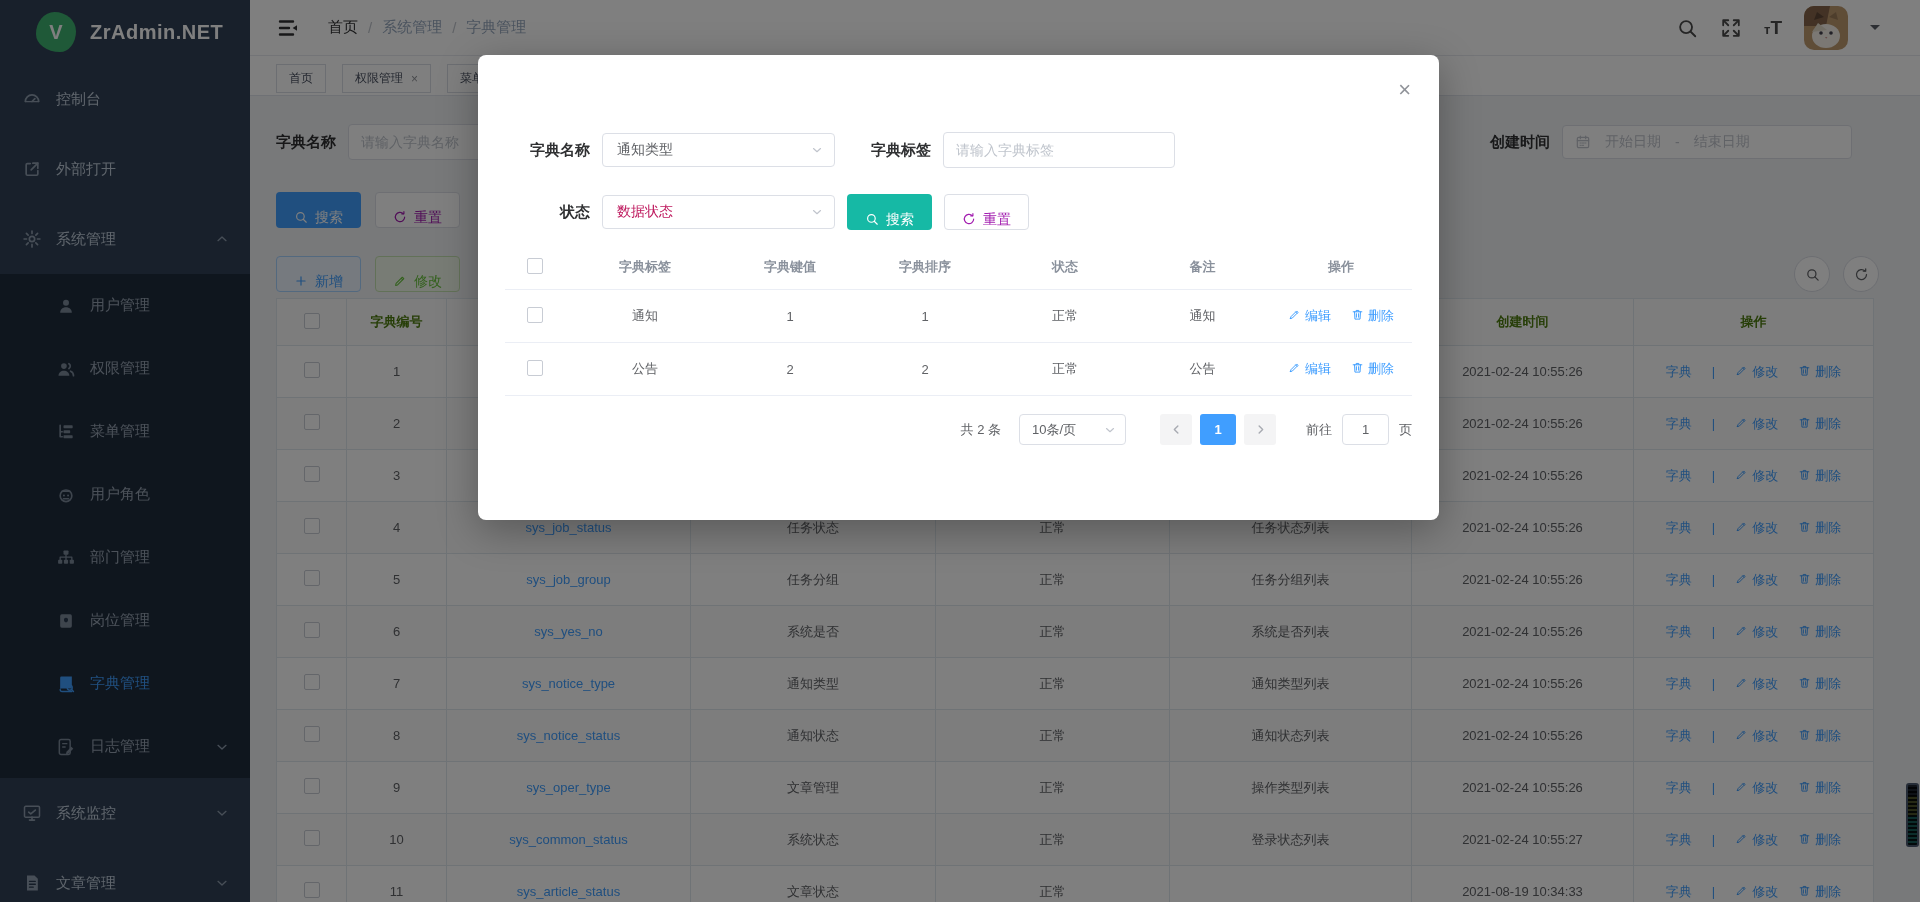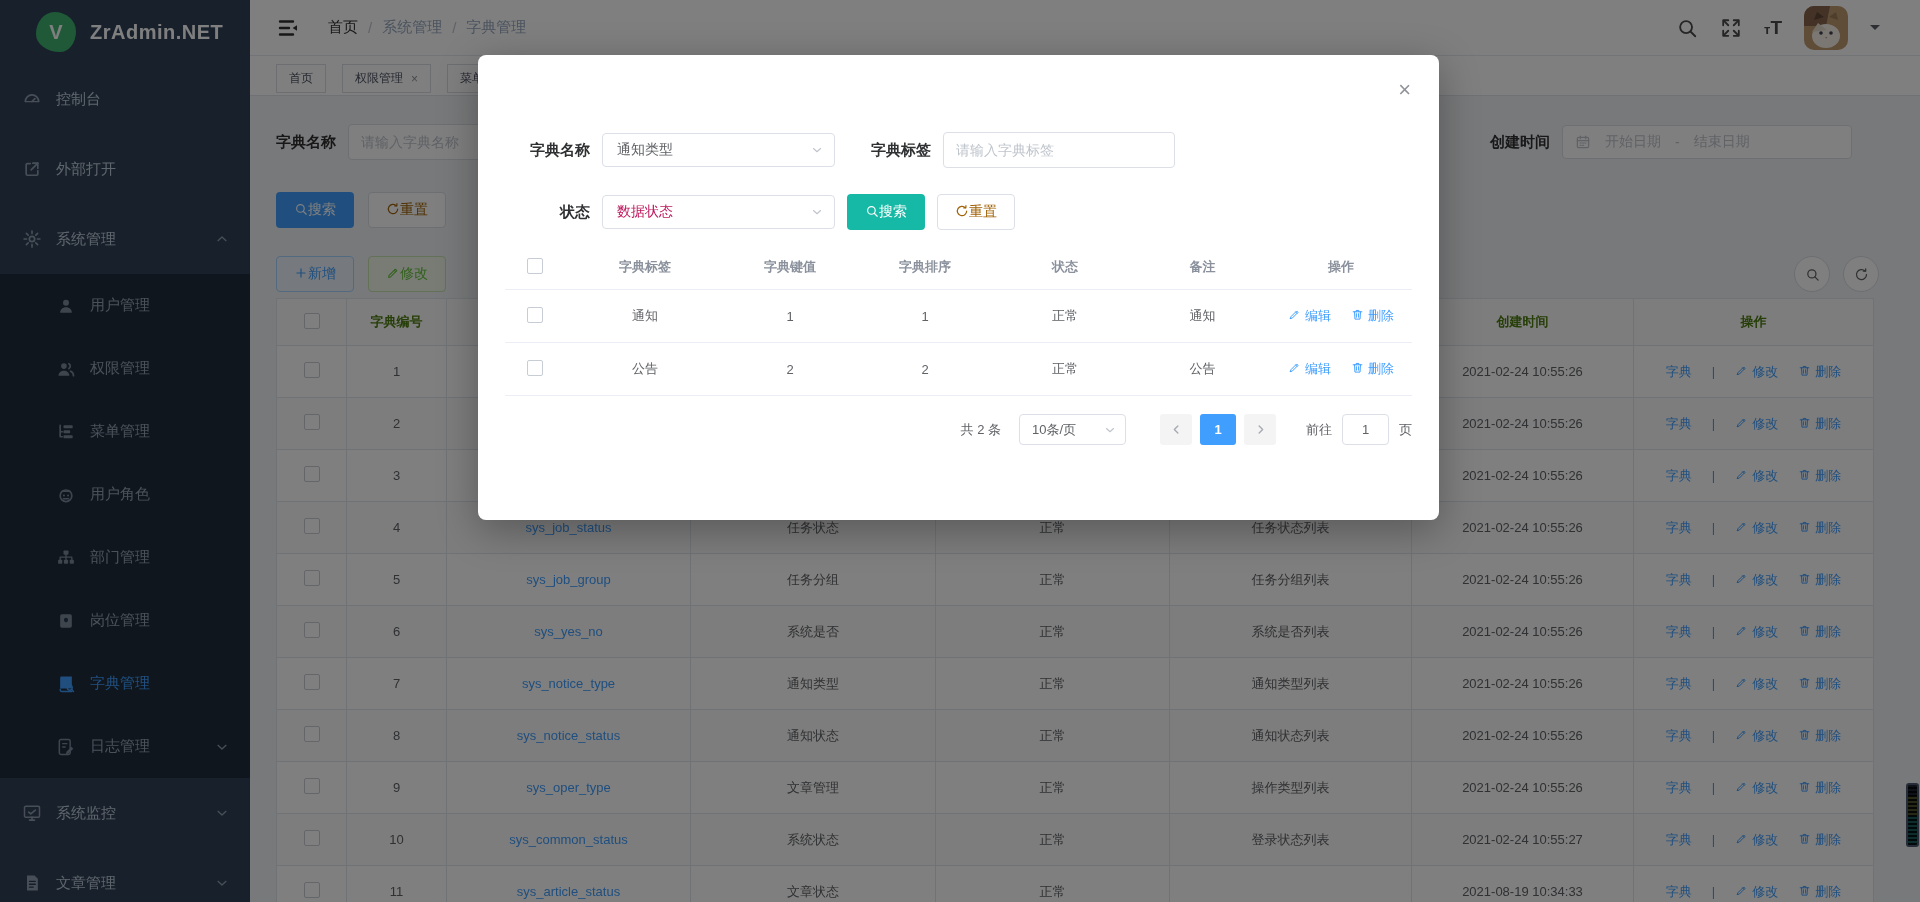--- a/index.html
+++ b/index.html
@@ -55,25 +55,25 @@
   .text-input{width:240px;height:34px;border:1px solid #dcdfe6;border-radius:4px;padding:0 12px;
     font-size:14px;color:#606266;background:#fff;outline:none;font-family:inherit;}
   .text-input::placeholder{color:#bfc4cc;}
   .right-filter{margin-left:auto;margin-right:40px;display:flex;align-items:center;}
   .date-range{width:290px;height:34px;background:#fff;border:1px solid #dcdfe6;border-radius:4px;
     display:flex;align-items:center;gap:14px;padding:0 12px;box-sizing:border-box;}
   .date-range .cal{width:16px;height:16px;color:#c0c4cc;display:flex;}
   .date-range .cal svg{width:16px;height:16px;}
   .ph{color:#c0c4cc;font-size:14px;}
 
-  .btn{height:36px;padding:0 17px;border-radius:4px;font-size:14px;display:inline-flex;align-items:center;
-    border:1px solid transparent;cursor:pointer;background:#fff;font-family:inherit;white-space:nowrap;}
+  .btn{height:36px;padding:0 17px;border-radius:4px;font-size:14px;display:inline-flex;align-items:flex-end;
+    gap:7px;border:1px solid transparent;cursor:pointer;background:#fff;font-family:inherit;white-space:nowrap;}
   .btn svg{width:14px;height:14px;}
   .btn-primary{background:var(--primary);color:#fff;}
-  .btn-plain{border-color:#dcdfe6;color:#a16207;}
+  .btn-plain{border-color:#dcdfe6;color:#a21caf;}
   .btn-add{background:#ecf5ff;border-color:#a6d2ff;color:var(--primary);}
   .btn-edit{background:#f0f9eb;border-color:#c5e3b0;color:var(--success);}
   .btn-teal{background:var(--teal);color:#fff;}
   .btns-row{margin-top:32px;display:flex;gap:14px;}
   .toolbar-row{margin-top:28px;display:flex;gap:14px;align-items:center;}
   .tool-circles{margin-left:auto;margin-right:13px;display:flex;gap:13px;}
   .circle-btn{width:34px;height:34px;border-radius:50%;border:1px solid #d9dce3;background:#fff;color:#606266;
     display:flex;align-items:center;justify-content:center;cursor:pointer;}
   .circle-btn svg{width:15px;height:15px;}
 

